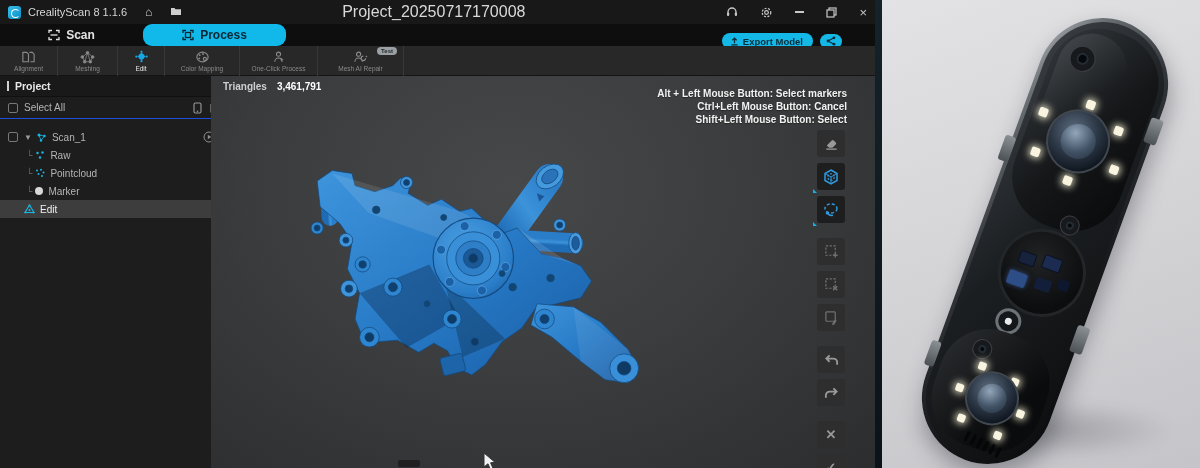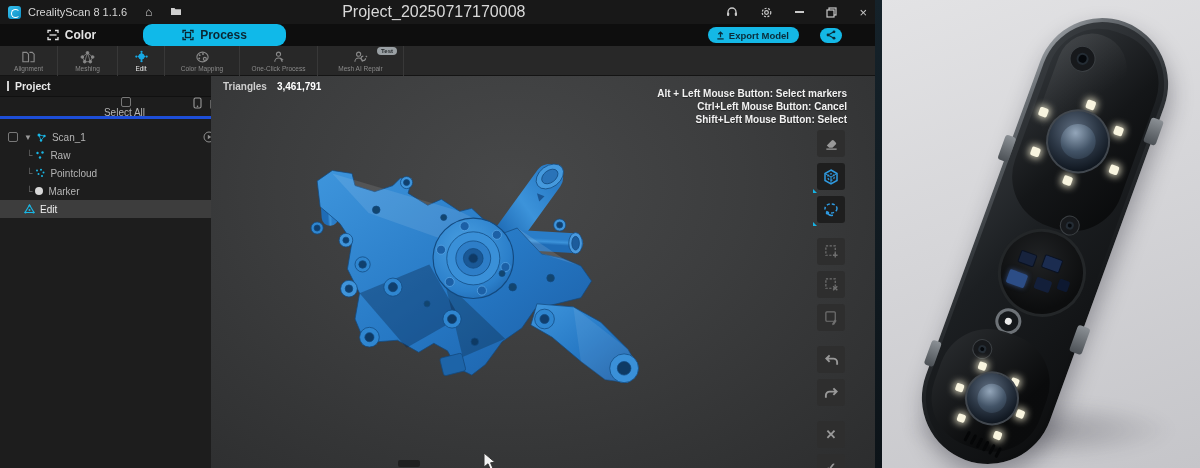--- a/index.html
+++ b/index.html
@@ -20,40 +20,40 @@
   .tb-right { position:absolute; right:8px; top:0; height:24px; display:flex; align-items:center; gap:22px; }
   .tb-right svg { display:block; }
   .winbtn { color:#c9c9c9; font-size:13px; line-height:1; }
   .minbar { width:9px; height:2px; background:#c9c9c9; display:block; }
 
   
   .tabbar { position:absolute; left:0; top:24px; width:875px; height:22px; background:#0e0e0e; display:flex; }
   .tab { width:143px; height:22px; display:flex; align-items:center; justify-content:center; gap:6px; color:#e3e3e3; font-size:12px; font-weight:bold; }
   .tab svg { display:block; }
   .tab.active { background:#10b9e9; color:#0a2733;border-radius:9px; }
-  .export-wrap { position:absolute; right:33px; top:27px; display:flex; align-items:center; gap:21px; }
+  .export-wrap { position:absolute; right:33px; top:33px; display:flex; align-items:center; gap:7px; }
   .export-btn { height:16px; padding:0 10px 0 8px; border-radius:8px; background:#14b8e6; color:#0a2c3a; font-size:9.5px; font-weight:bold; display:flex; align-items:center; gap:4px; }
   .share-btn { width:22px; height:15px; border-radius:8px; background:#14b8e6; display:flex; align-items:center; justify-content:center; }
 
   
   .ptoolbar { position:absolute; left:0; top:46px; width:875px; height:30px; background:#282828; border-bottom:1px solid #141414; display:flex; }
   .ptool { position:relative; height:30px; display:flex; flex-direction:column; align-items:center; justify-content:center; gap:1px; border-right:1px solid #383838; color:#8a8a8a; }
   .ptool .plabel { font-size:6.5px; color:#8a8a8a; white-space:nowrap; }
   .ptool.active .plabel { color:#e8e8e8; }
   .ptool svg { display:block; }
   .test-badge { position:absolute; right:6px; top:1px; background:#9aa0a4; color:#24282b; font-size:6px; font-weight:bold; padding:0 4px; border-radius:4px; line-height:8px; }
 
   
   .leftpanel { position:absolute; left:0; top:76px; width:250px; height:392px; background:#1d1d1d; border-right:1px solid #0f0f0f; color:#bdbdbd; }
   .lp-header { height:21px; display:flex; align-items:center; background:#191919; border-bottom:1px solid #101010; }
   .lp-bar { width:2px; height:10px; background:#d0d0d0; margin:0 6px 0 7px; }
   .lp-title { font-size:10.5px; font-weight:bold; color:#e8e8e8; flex:1; }
   .lp-collapse { color:#9a9a9a; font-size:10px; margin-right:10px; }
   .row { position:relative; height:18px; display:flex; align-items:center; font-size:10px; color:#b5b5b5; }
-  .row.selectall { height:22px; border-bottom:3px solid #1d4ed8;flex-direction:column; }
+  .row.selectall { height:22px; border-bottom:1px solid #1d4ed8; }
   .row.sel { background:#3d3d3d; color:#f0f0f0; }
   .cb { width:10px; height:10px; border:1px solid #787878; border-radius:2px; margin:0 6px 0 8px; flex:none; }
   .caret { color:#9a9a9a; font-size:8px; margin-right:4px; }
   .branch { color:#6f6f6f; font-size:9px; margin:0 3px 0 26px; }
   .ti { margin-right:5px; display:flex; }
   .row .right-ic { position:absolute; display:flex; align-items:center; }
   .eye-pos { right:10px; }
   .play-pos { right:34px; }
   .sa-icons { position:absolute; right:8px; display:flex; gap:8px; align-items:center; }
   .marker-dot { width:8px; height:8px; border-radius:50%; background:#d8d8d8; }
@@ -153,21 +153,21 @@
     </div>
 
     <div class="tabbar">
       <div class="tab">
         <svg width="12" height="12" viewBox="0 0 12 12">
             <g stroke="#e3e3e3" stroke-width="1.3" fill="none">
               <path d="M1 4 V1.5 H4 M8 1.5 H11 V4 M11 8 V10.5 H8 M4 10.5 H1 V8"></path>
               <path d="M2.5 6 H9.5"></path>
             </g>
           </svg>
-        <span>Color</span>
+        <span>Scan</span>
       </div>
       <div class="tab active">
         <svg width="12" height="12" viewBox="0 0 12 12">
             <g stroke="#0a2733" stroke-width="1.3" fill="none">
               <path d="M1 4 V1.5 H4 M8 1.5 H11 V4 M11 8 V10.5 H8 M4 10.5 H1 V8"></path>
               <rect x="3.5" y="3.5" width="5" height="5"></rect>
             </g>
           </svg>
         <span>Process</span>
       </div>

